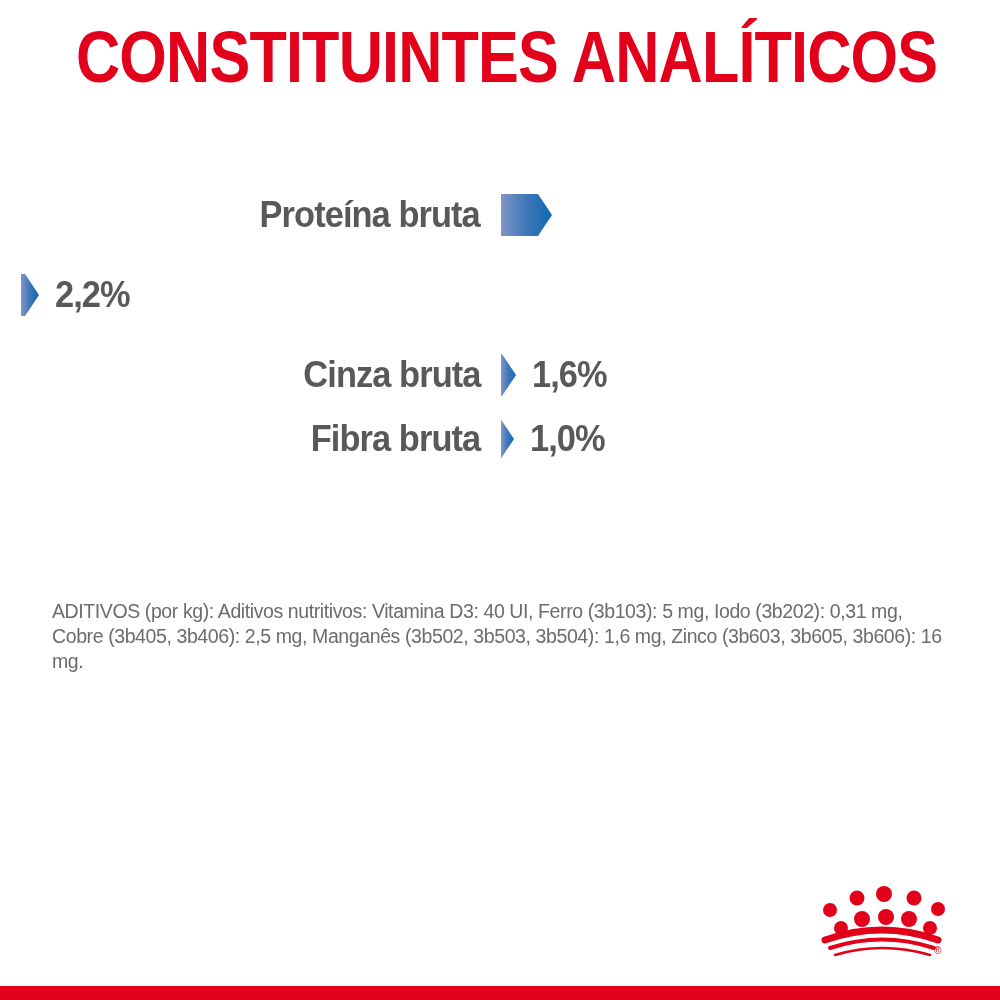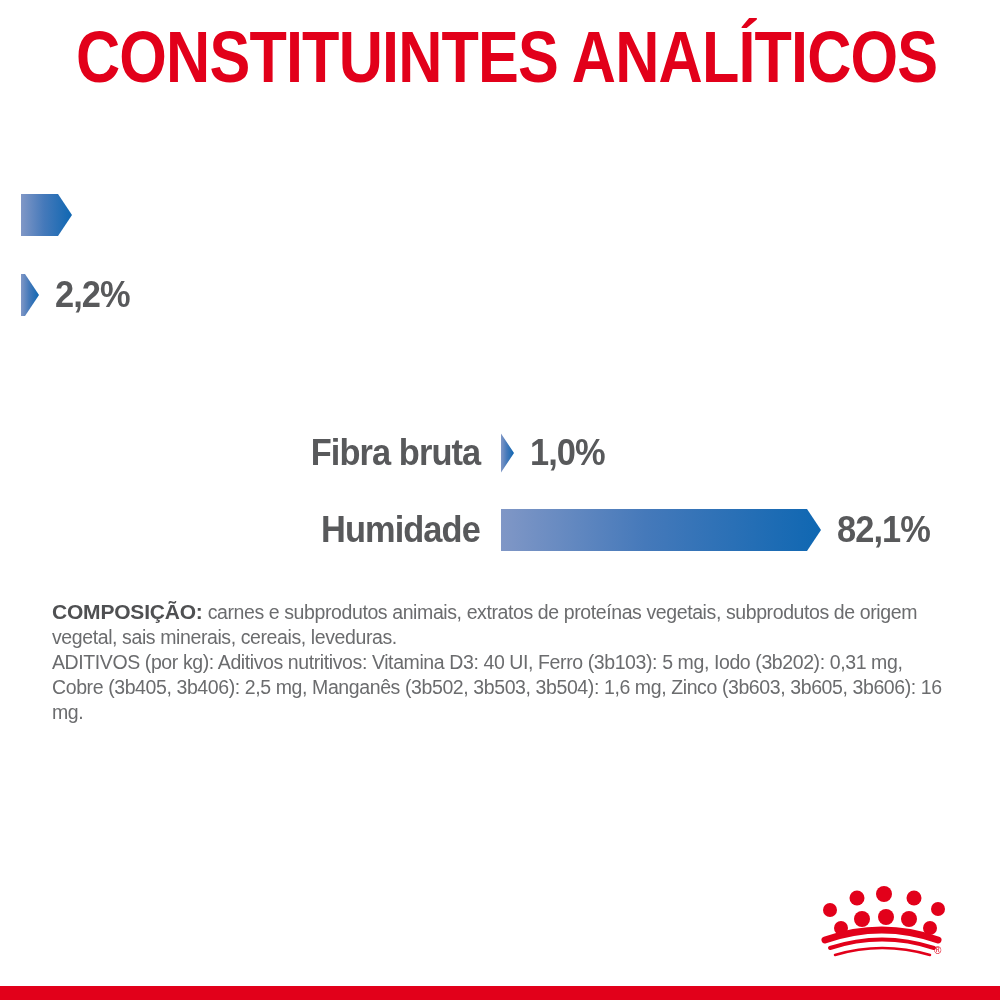--- a/index.html
+++ b/index.html
@@ -62,40 +62,40 @@
 <body>
 
 <div class="page">
 
   <h1 class="title">
     <span>CONSTITUINTES ANALÍTICOS</span>
   </h1>
 
   <div class="chart">
       <div class="row" style="top: 194px;">
+        <div class="label"><span>Proteína bruta</span></div>
         <div class="bar" style="width: 51px;"></div>
       </div>
       <div class="row" style="top: 274px;">
         <div class="bar" style="width: 18px;"></div>
         <div class="value"><span>2,2%</span></div>
       </div>
-      <div class="row" style="top: 432px; justify-content: space-between;">
+      <div class="row" style="top: 354px;">
+        <div class="label"><span>Cinza bruta</span></div>
+        <div class="bar" style="width: 15px;"></div>
+        <div class="value"><span>1,6%</span></div>
+      </div>
+      <div class="row" style="top: 418px; justify-content: space-between;">
         <div class="label"><span>Fibra bruta</span></div>
         <div class="bar" style="width: 13px;"></div>
         <div class="value"><span>1,0%</span></div>
       </div>
-      <div class="row" style="top: 509px;">
-        <div class="label"><span>Humidade</span></div>
-        <div class="bar" style="width: 320px;"></div>
-        <div class="value"><span>82,1%</span></div>
-      </div>
     </div>
 
   <div class="info">
-    <p><span class="lead">COMPOSIÇÃO:</span><span> carnes e subprodutos animais, extratos de proteínas vegetais, subprodutos de origem vegetal, sais minerais, cereais, leveduras.</span></p>
     <p>ADITIVOS (por kg): Aditivos nutritivos: Vitamina D3: 40 UI, Ferro (3b103): 5 mg, Iodo (3b202): 0,31 mg, Cobre (3b405, 3b406): 2,5 mg, Manganês (3b502, 3b503, 3b504): 1,6 mg, Zinco (3b603, 3b605, 3b606): 16 mg.</p>
   </div>
 
   <svg class="logo" width="126" height="80" viewBox="0 0 126 80" aria-hidden="true">
     <g fill="#e2001a">
       <circle cx="10" cy="24" r="7"></circle>
       <circle cx="37" cy="12" r="7.5"></circle>
       <circle cx="64" cy="8" r="8"></circle>
       <circle cx="94" cy="12" r="7.5"></circle>
       <circle cx="118" cy="23" r="7"></circle>

